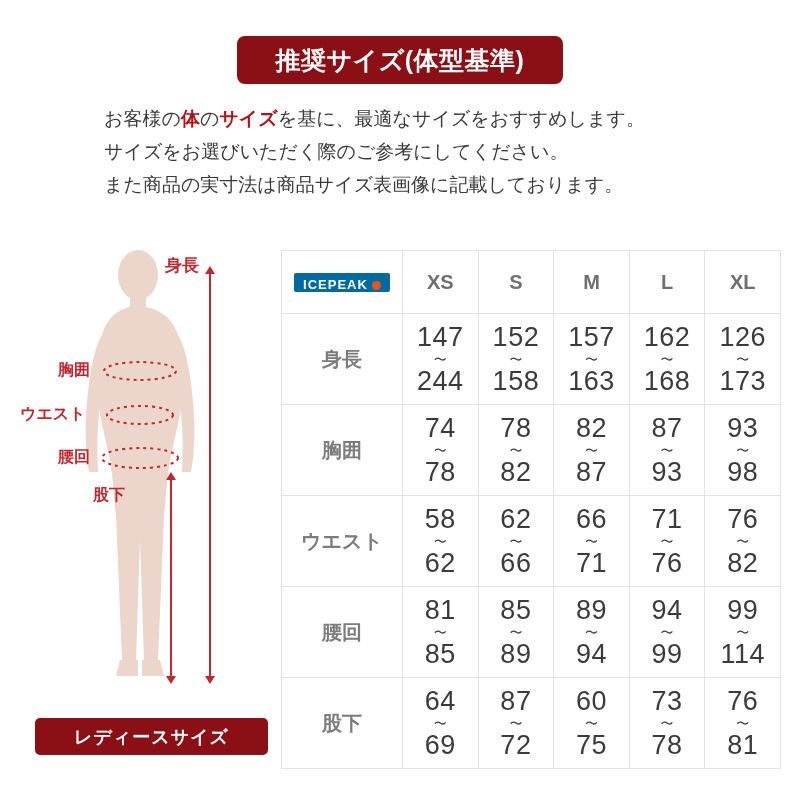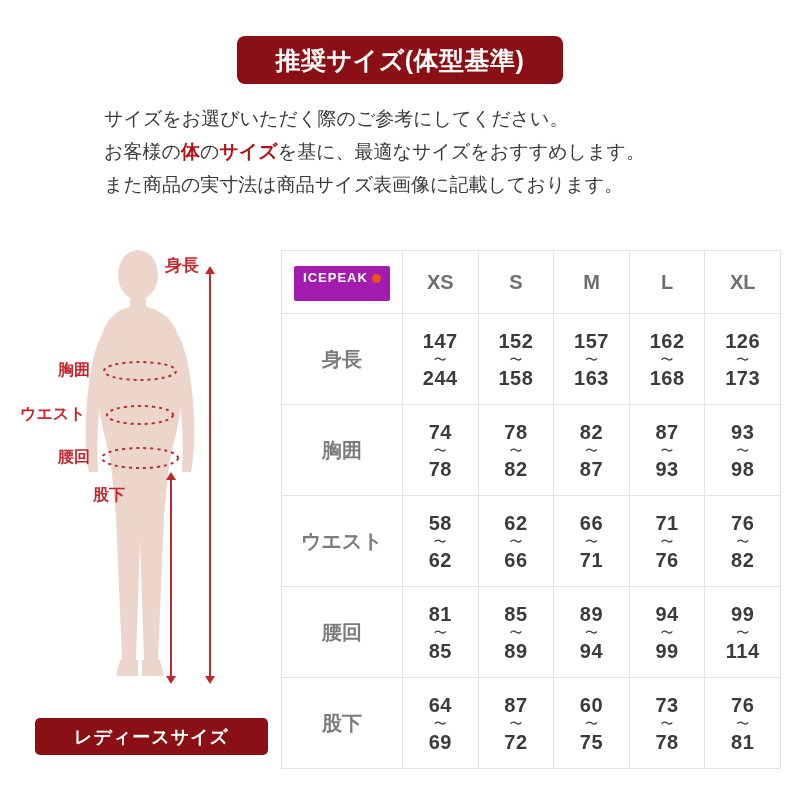--- a/index.html
+++ b/index.html
@@ -143,26 +143,26 @@
     background: #ffffff;
     font-size: 20px;
     font-weight: bold;
     color: #6f6f6f;
   }
   .size-table thead th.brandcell {
     width: 120px;
   }
   .brand-logo {
     display: inline-block;
-    background: #a21caf;
+    background: #0369a1;
     color: #ffffff;
     font-size: 13px;
     font-weight: bold;
     letter-spacing: 1px;
-    padding: 4px 9px 16px 9px;
+    padding: 4px 9px 0 9px;
     border-radius: 2px;
     position: relative;
   }
   .brand-logo .mark {
     display: inline-block;
     width: 9px;
     height: 9px;
     border-radius: 50%;
     background: #e8541c;
     margin-left: 4px;
@@ -180,44 +180,44 @@
   }
   .cellval {
     display: flex;
     flex-direction: column;
     align-items: center;
     justify-content: center;
     line-height: 1.0;
     color: #3b3b3b;
   }
   .cellval .num {
-    font-size: 20px;
-    font-weight: bold;
+    font-size: 27px;
+    font-weight: normal;
     letter-spacing: 0.5px;
   }
   .cellval .tilde {
     font-size: 13px;
     margin: 2px 0 2px 0;
     color: #3b3b3b;
   }
 </style>
 </head>
 <body>
 
 <div class="page">
 
   <div class="title-banner">
     <span>推奨サイズ(体型基準)</span>
   </div>
 
   <div class="lead">
-    <div class="lead-line">サイズをお選びいただく際のご参考にしてください。</div>
     <div class="lead-line">
       <span>お客様の</span><span class="accent">体</span><span>の</span><span class="accent">サイズ</span><span>を基に、最適なサイズをおすすめします。</span>
     </div>
+    <div class="lead-line">サイズをお選びいただく際のご参考にしてください。</div>
     <div class="lead-line">また商品の実寸法は商品サイズ表画像に記載しております。</div>
   </div>
 
   <div class="figure-panel">
 
     <svg class="body-svg" width="140" height="470" viewBox="0 0 140 470">
 
       <ellipse cx="58" cy="35" rx="20" ry="25" fill="#ecd5cb"></ellipse>
 
       <rect x="50" y="55" width="16" height="14" fill="#ecd5cb"></rect>

